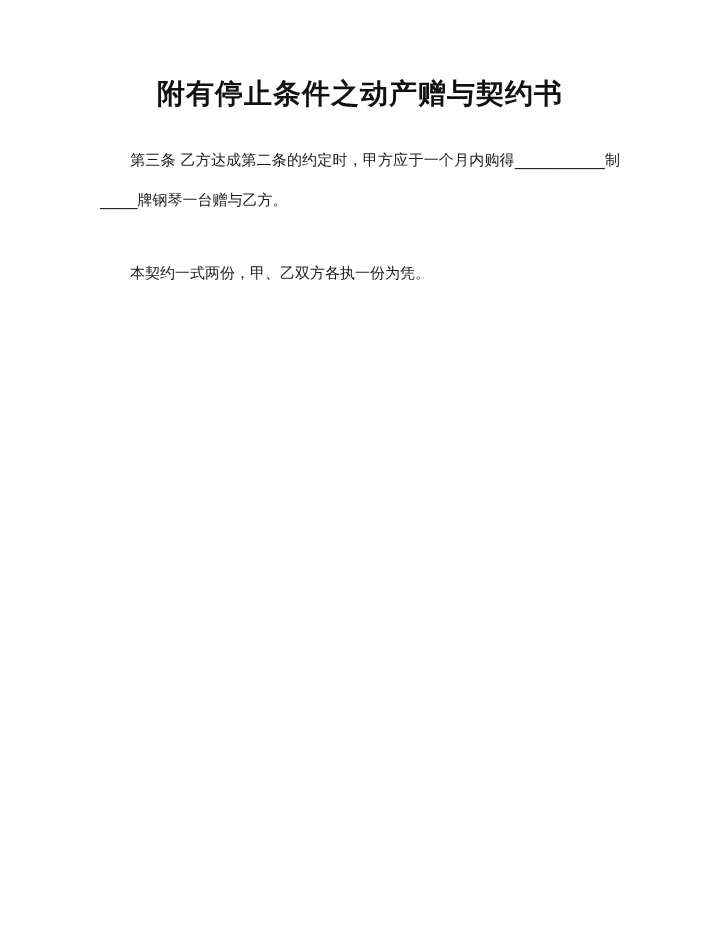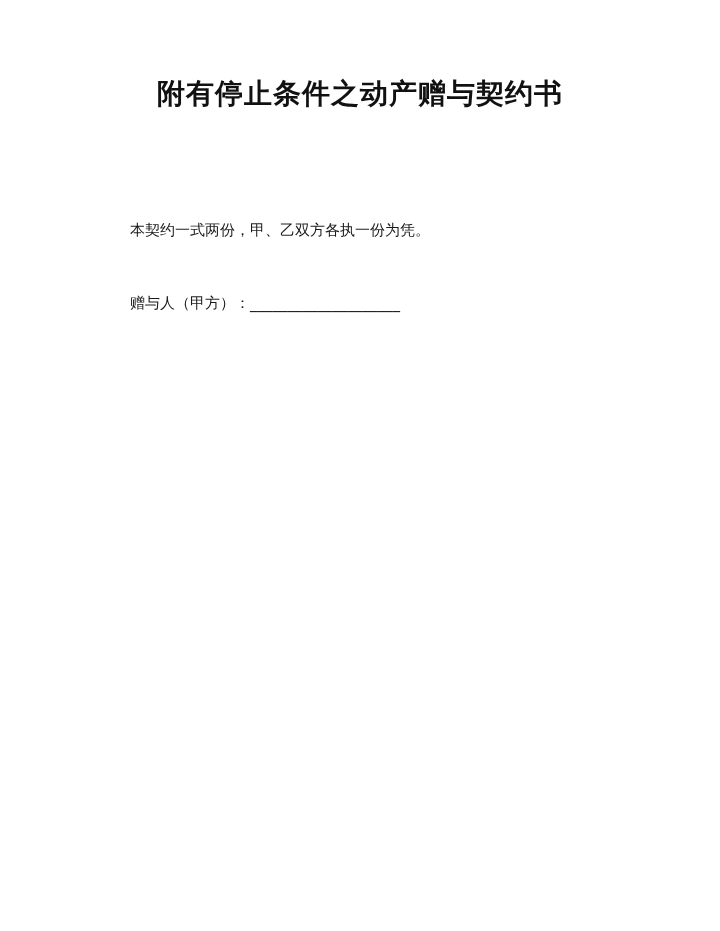--- a/index.html
+++ b/index.html
@@ -19,21 +19,21 @@
     width: 720px;
     height: 931px;
     background: #ffffff;
     padding: 74px 100px 0 100px;
   }
   .doc-title {
     font-size: 28px;
     font-weight: bold;
     line-height: 40px;
     text-align: center;
-    margin: 0 0 96px 0;
+    margin: 0 0 26px 0;
     letter-spacing: 1px;
     color: #111111;
   }
   .doc-para {
     font-size: 15px;
     line-height: 40px;
     margin: 0 0 33px 0;
     text-indent: 2em;
     text-align: justify;
     word-break: break-all;
@@ -42,19 +42,19 @@
 </style>
 </head>
 <body>
 
 <div class="page">
   <h1 class="doc-title">附有停止条件之动产赠与契约书</h1>
 
 
 
 
+  <p class="doc-para">第三条  乙方达成第二条的约定时，甲方应于一个月内购得____________制_____牌钢琴一台赠与乙方。</p>
 
 
   <p class="doc-para">本契约一式两份，甲、乙双方各执一份为凭。</p>
 
 
-  <p class="doc-para">赠与人（甲方）：____________________</p>
 </div>
 
 </body></html>

